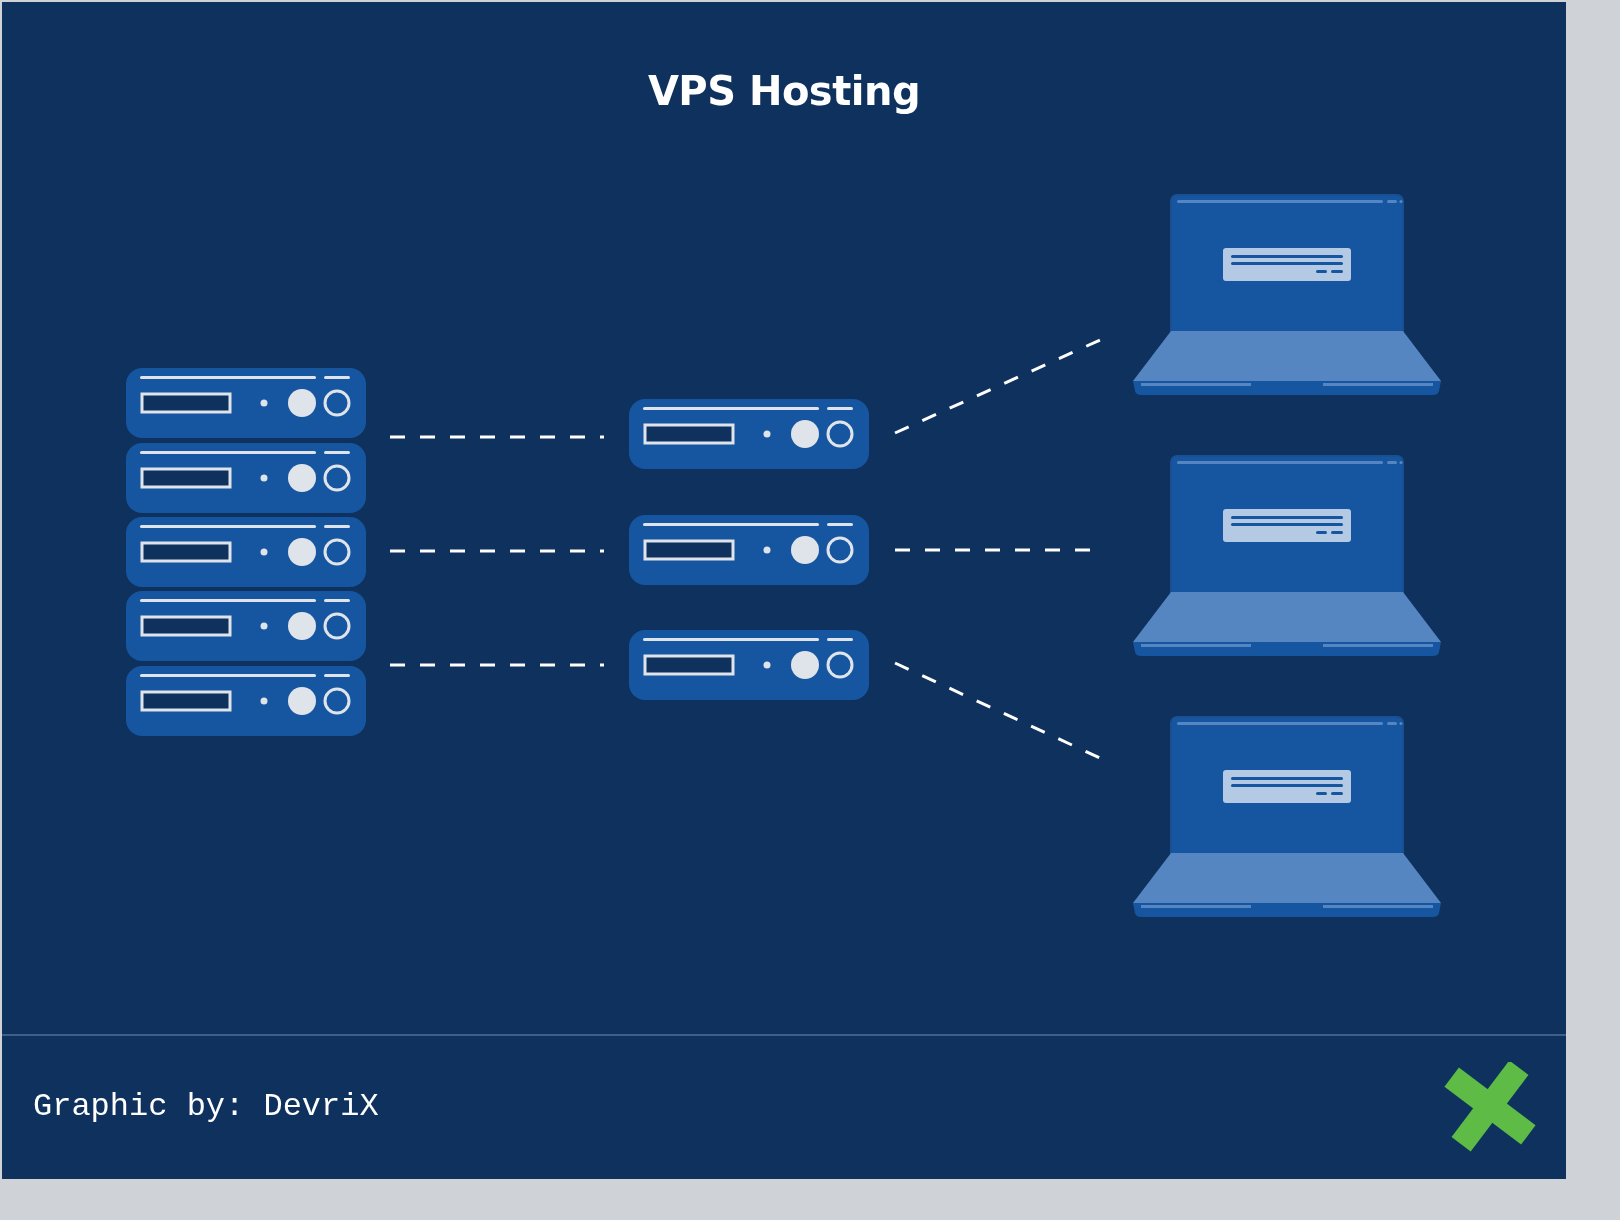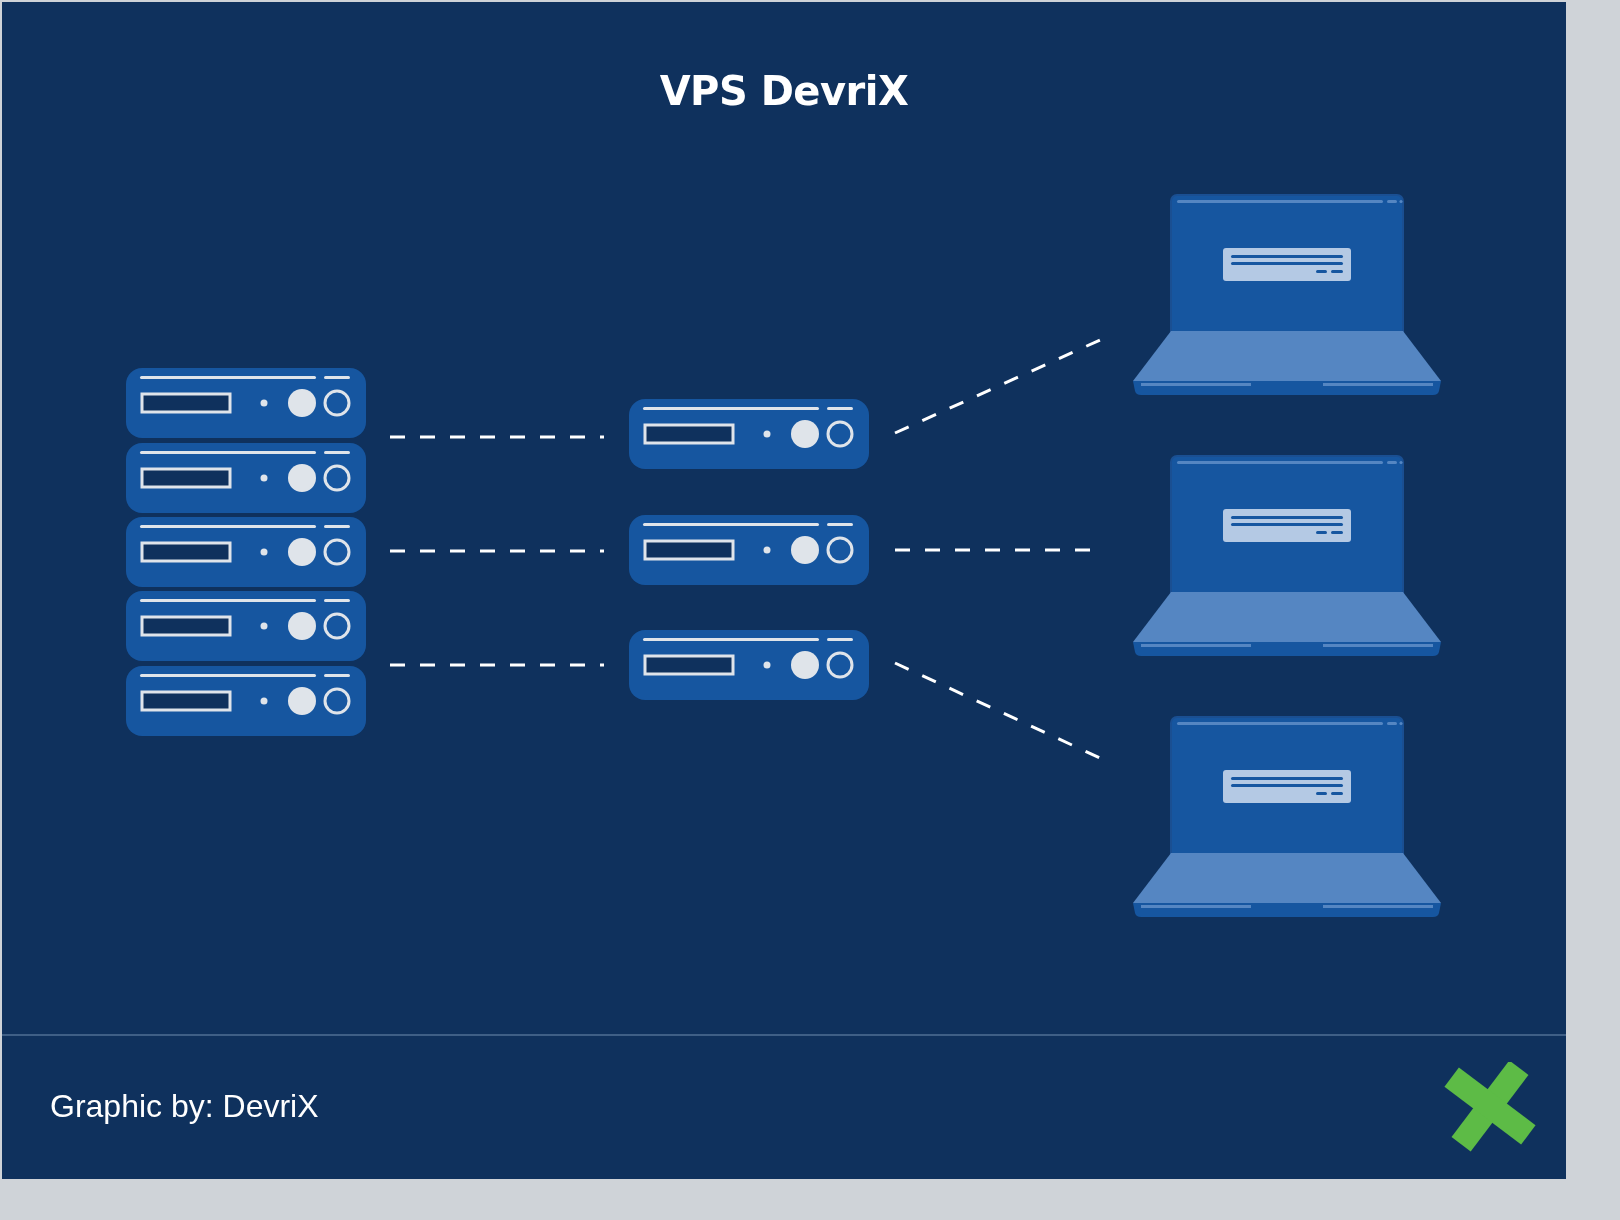--- a/index.html
+++ b/index.html
@@ -1,20 +1,20 @@
 <!DOCTYPE html>
 <html><head>
 <meta charset="utf-8">
 <style>
   html, body { margin: 0; padding: 0; background: #cfd3d8; }
   body { width: 1620px; height: 1220px; position: relative; overflow: hidden; font-family: "Liberation Sans", sans-serif; }
   .frame { position: absolute; left: 2px; top: 2px; width: 1564px; height: 1177px; background: #0f315d; }
   .title { position: absolute; left: 0; right: 0; top: 68px; text-align: center; color: #ffffff; font-weight: bold; font-size: 40px; font-family: "DejaVu Sans", sans-serif; letter-spacing: -0.5px; }
   .divider { position: absolute; left: 0; right: 0; top: 1034px; height: 2px; background: #3f5f86; }
-  .credit { position: absolute; left: 50px; top: 1088px; color: #ffffff; font-size: 32px; font-family: Liberation Sans, sans-serif; }
+  .credit { position: absolute; left: 33px; top: 1088px; color: #ffffff; font-size: 32px; font-family: Liberation Mono, monospace; }
   svg.diagram { position: absolute; left: 0; top: 0; }
   .logo { position: absolute; left: 1330px; top: 1062px; width: 210px; height: 90px; }
   .logo-text { position: absolute; left: 0; top: 14px; color: #ffffff; font-weight: bold; font-size: 58px; font-family: "DejaVu Sans", sans-serif; letter-spacing: -1px; }
 </style>
 </head>
 <body>
 
 <div class="frame"></div>
 
 <svg class="diagram" width="1568" height="1181" viewBox="0 0 1568 1181">
@@ -68,21 +68,21 @@
     <use href="#server-unit" x="629" y="630"></use>
   </g>
 
   <g>
     <use href="#laptop" x="1133" y="195"></use>
     <use href="#laptop" x="1133" y="456"></use>
     <use href="#laptop" x="1133" y="717"></use>
   </g>
 </svg>
 
-<div class="title" style="width:1568px;">VPS DevriX</div>
+<div class="title" style="width:1568px;">VPS Hosting</div>
 
 <div class="divider" style="left:2px; width:1564px;"></div>
 
 <div class="credit">Graphic by: DevriX</div>
 
 <div class="logo">
   <svg width="210" height="90" style="position:absolute;left:0;top:0;">
     <g transform="translate(160,44) rotate(-8)">
       <rect x="-12" y="-48" width="24" height="96" fill="#5dbb46" transform="rotate(45)"></rect>
       <rect x="-12" y="-48" width="24" height="96" fill="#5dbb46" transform="rotate(-45)"></rect>

